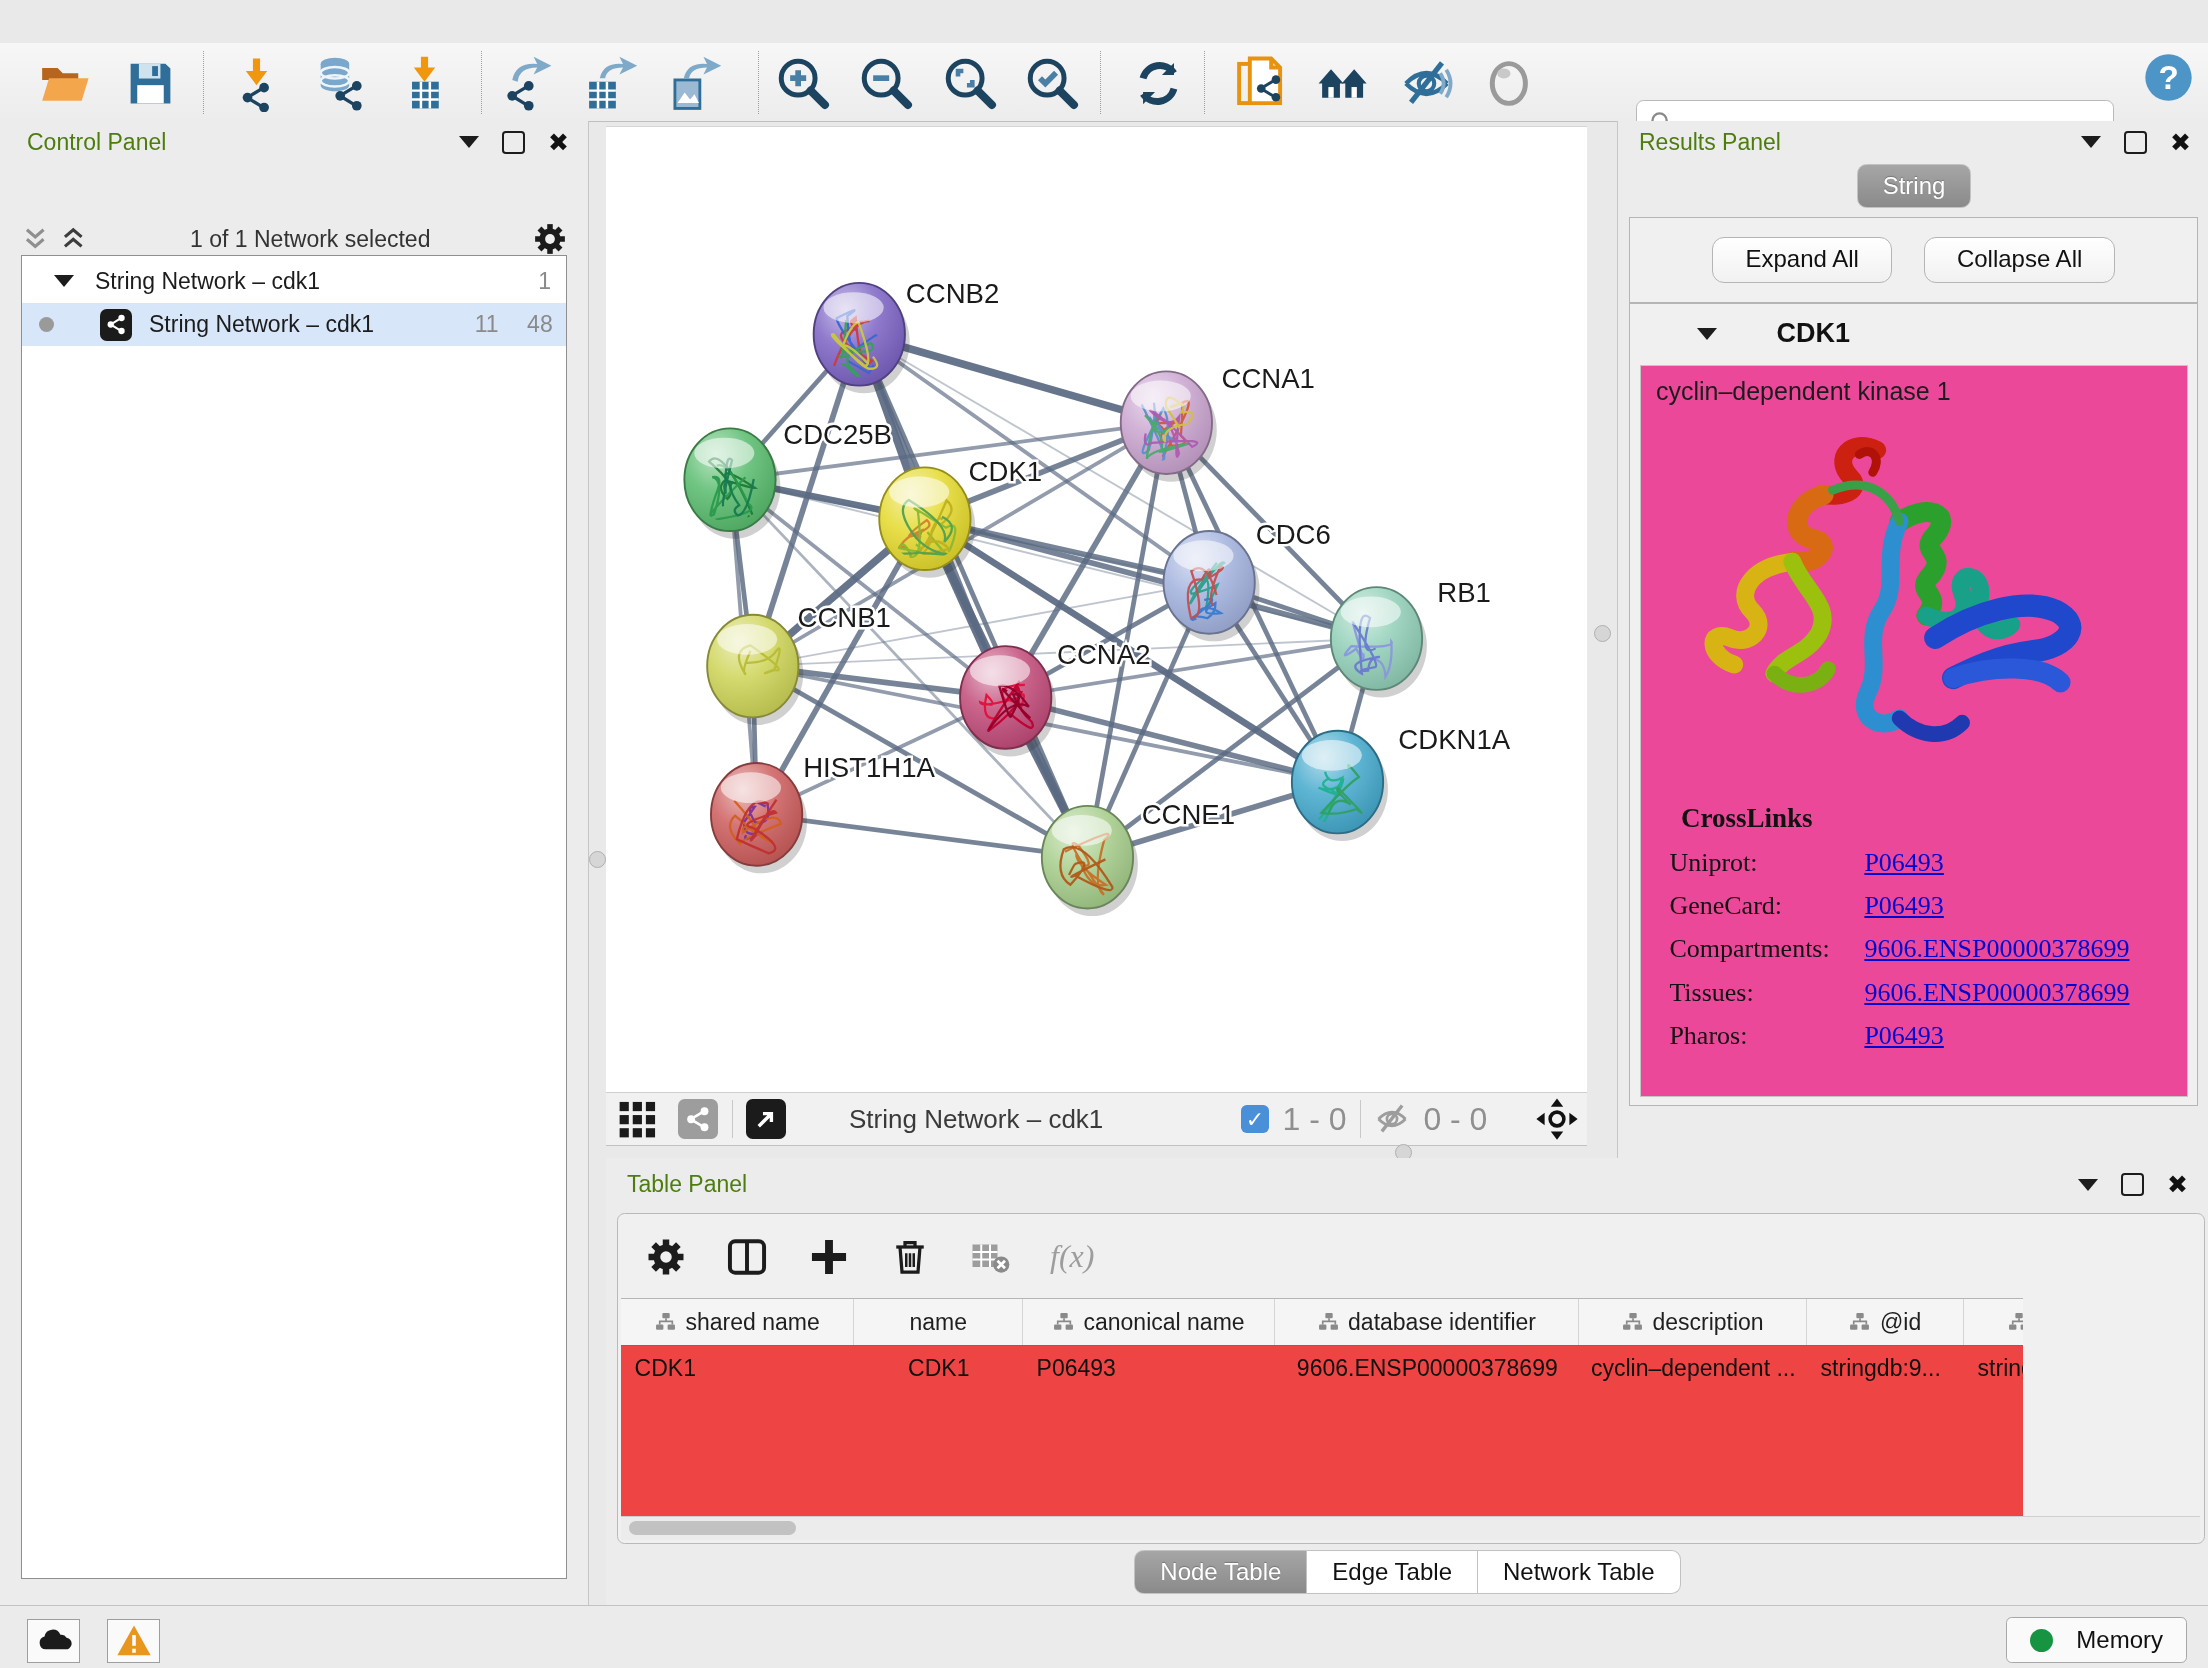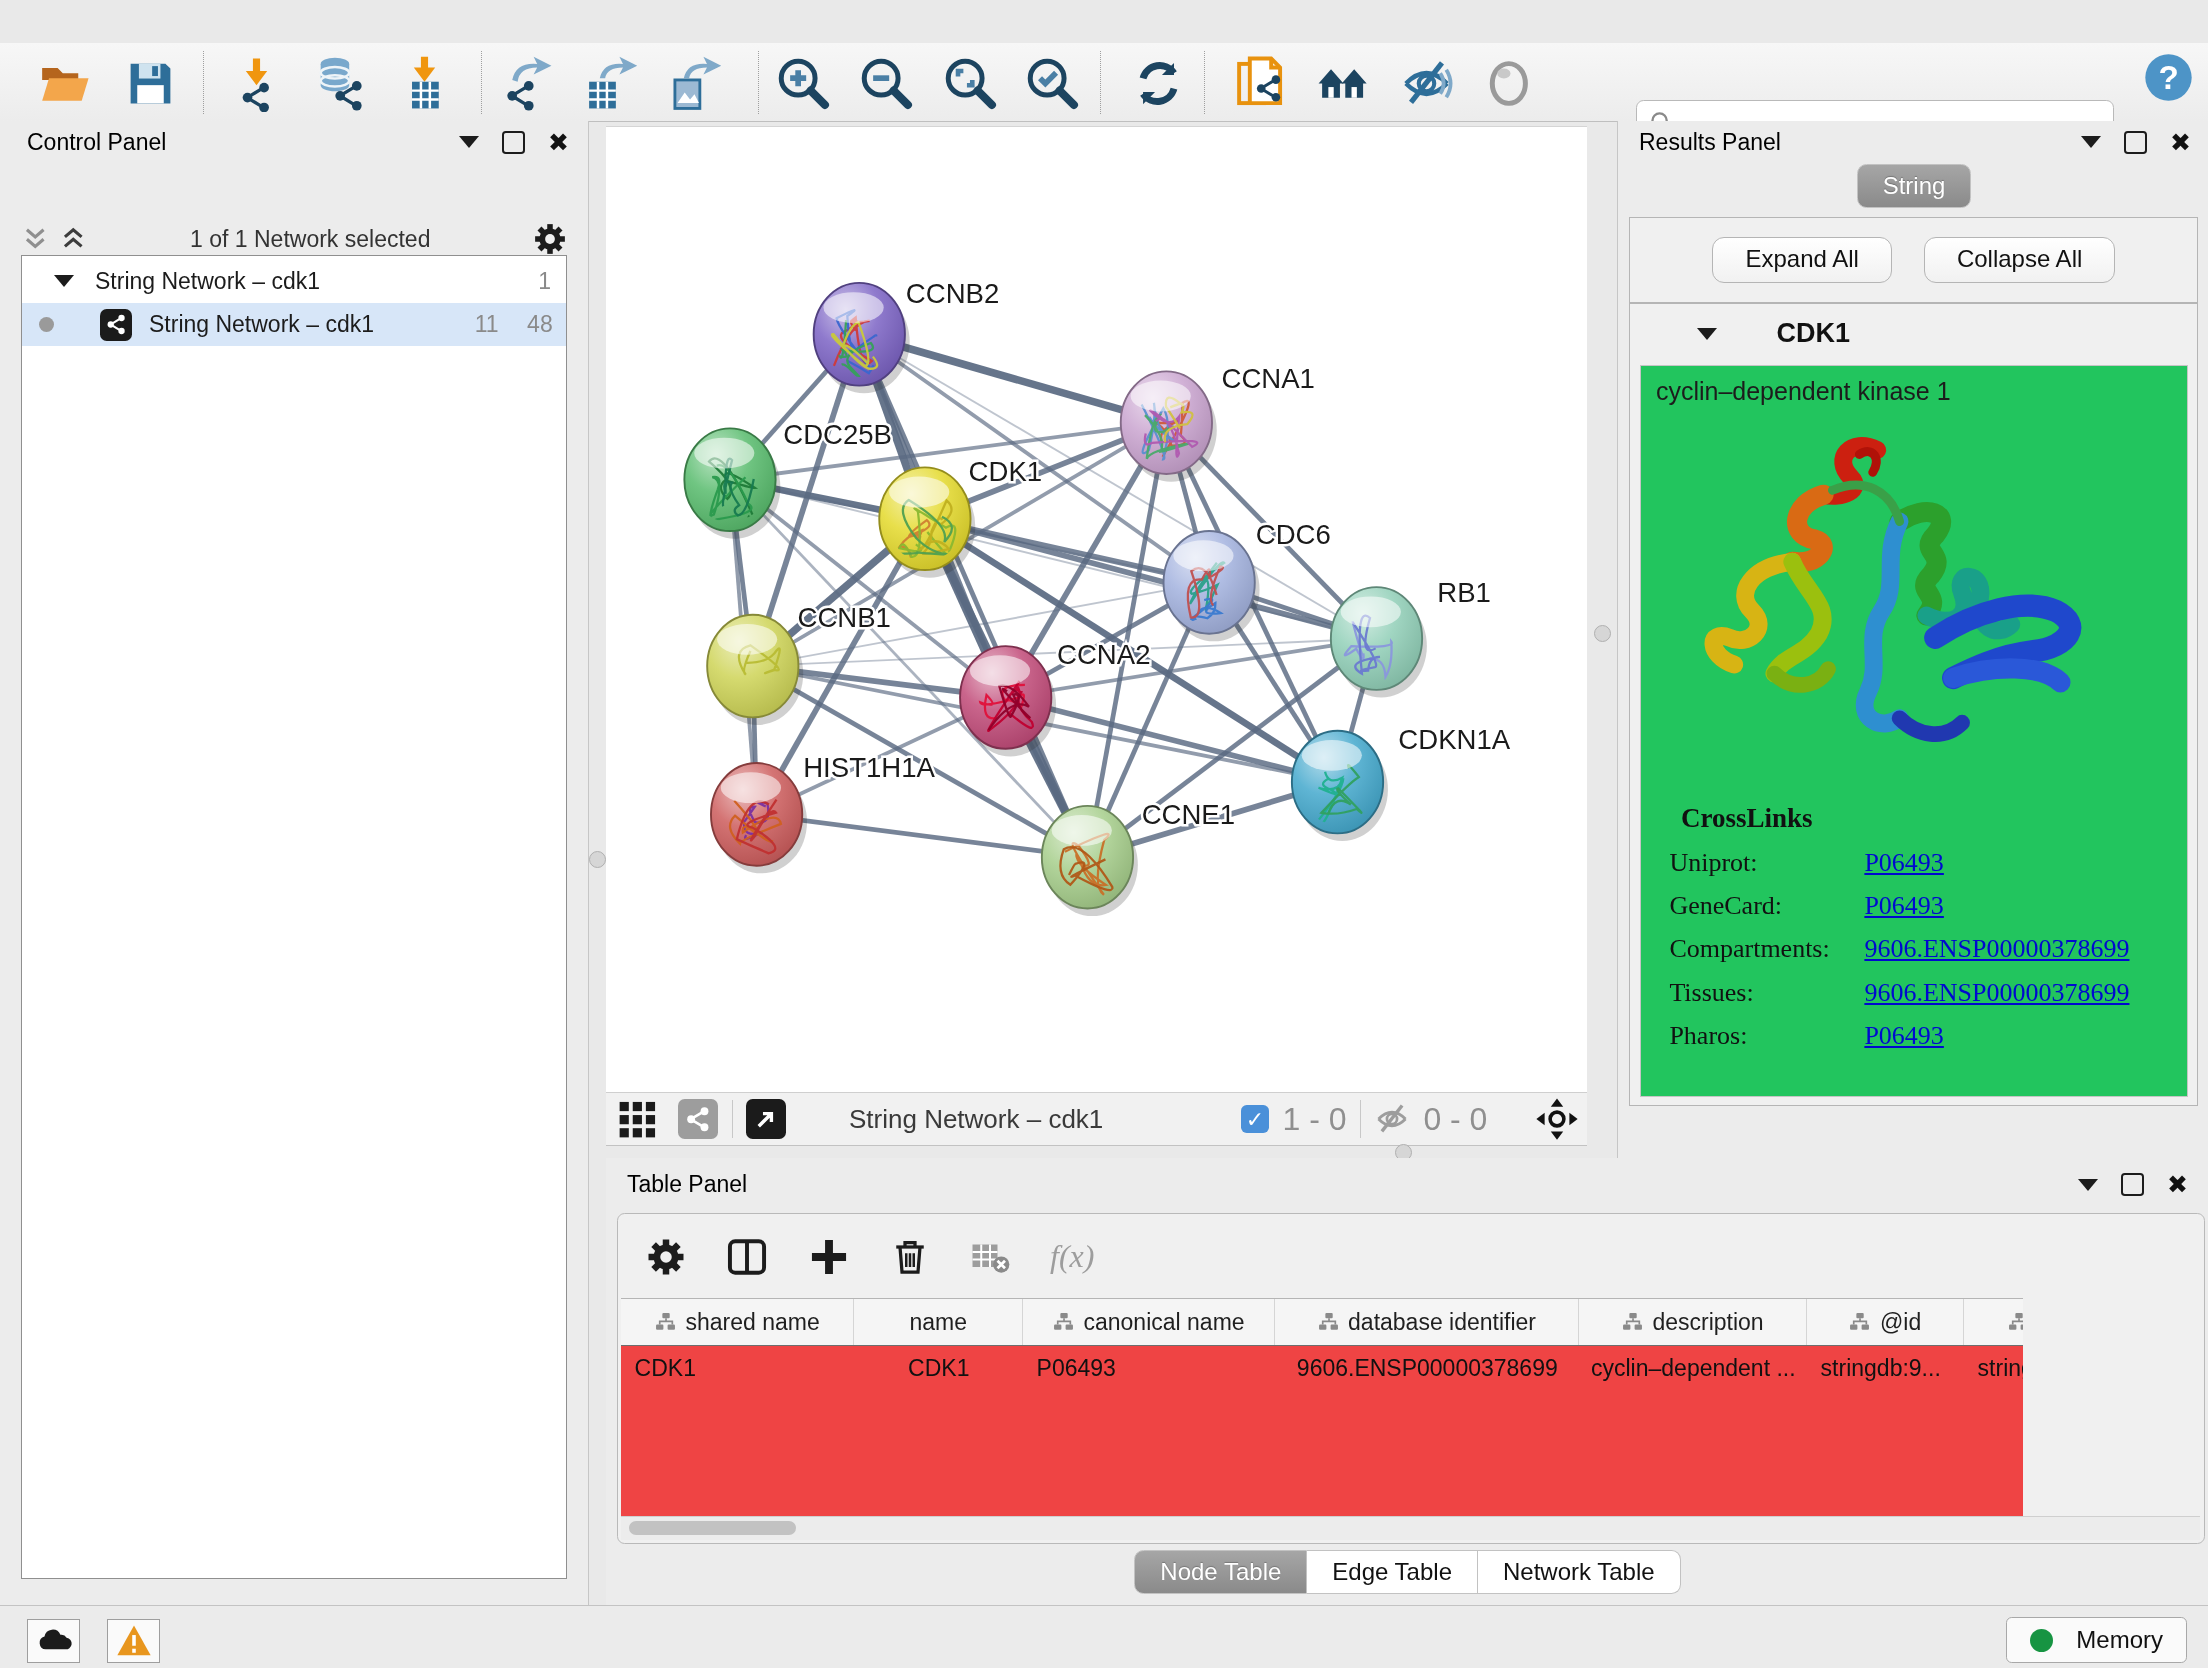--- a/index.html
+++ b/index.html
@@ -9,21 +9,21 @@
   .titlebar{position:absolute;left:0;top:0;width:100%;height:42px;background:linear-gradient(#ececec,#d6d6d6);border-bottom:1px solid #adadad;}
   .tl{position:absolute;top:10.5px;width:20px;height:20px;border-radius:50%;background:#c9c9c9;border:1px solid #a8a8a8;}
   .title-text{position:absolute;top:0;left:0;right:0;height:42px;line-height:42px;text-align:center;font-size:24px;color:#3c3c3c;}
   
   .toolbar{position:absolute;left:0;top:43px;width:100%;height:78px;background:linear-gradient(#f7f7f7,#ececec);border-bottom:1px solid #bfbfbf;}
   .tb-btn{position:absolute;top:9.5px;width:61px;height:61px;display:flex;align-items:center;justify-content:center;}
   .tb-sep{position:absolute;top:7.6px;height:63px;width:0;border-left:1.9px dotted #9f9f9f;}
   .searchbox{position:absolute;left:1636px;top:57px;width:476px;height:44px;background:#fff;border:1px solid #b9b9b9;border-radius:7.6px;display:flex;align-items:center;}
   .searchbox svg{margin-left:11.4px;}
   
-  .panel-title{font-size:23px;color:#000000;}
+  .panel-title{font-size:23px;color:#4d7c0f;}
   .ph-icons{position:absolute;display:flex;align-items:center;gap:23px;}
   .tri-down{width:0;height:0;border-left:10.5px solid transparent;border-right:10.5px solid transparent;border-top:12.4px solid #1c1c1c;}
   .float-sq{width:19px;height:19px;border:2.9px solid #1c1c1c;border-radius:3.8px;}
   .x-icon{font-family:"DejaVu Sans",sans-serif;font-size:25px;font-weight:bold;color:#111;line-height:19px;}
   .tabbar{display:flex;}
   .tab{height:42px;line-height:42px;padding:0 25px;background:#fff;border:1px solid #c2c2c2;border-left:none;font-size:24px;color:#111;text-align:center;}
   .tab:first-child{border-left:1px solid #c2c2c2;border-radius:9.5px 0 0 9.5px;}
   .tab:last-child{border-radius:0 9.5px 9.5px 0;}
   .tab.sel{background:linear-gradient(#a6a6a6,#8a8a8a);color:#fff;text-shadow:0 -1px 1px rgba(0,0,0,.25);}
   .tab.single{border-radius:9.5px;border-left:1px solid #c2c2c2;}
@@ -43,21 +43,21 @@
   .net-statusbar{position:absolute;left:606px;top:1092px;width:981px;height:52px;background:#f1f1f1;border-top:1px solid #cfcfcf;border-bottom:1px solid #c2c2c2;display:flex;align-items:center;}
   .nsb-sep{width:0;height:38px;border-left:1px solid #c8c8c8;margin:0 13.3px;}
   .nsb-text{font-size:26px;color:#3a3a3a;}
   .nsb-cnt{font-size:32px;color:#8f8f8f;}
   .checkbox{width:28.5px;height:28.5px;border-radius:5.7px;background:#4a90d9;color:#fff;font-size:22px;font-weight:bold;display:flex;align-items:center;justify-content:center;font-family:"DejaVu Sans",sans-serif;}
   .handle-dot{position:absolute;width:15px;height:15px;border-radius:50%;background:#d6d6d6;border:1px solid #b0b0b0;}
   
   .results-panel{position:absolute;left:1617px;top:121px;width:592px;height:1485px;background:#ececec;border-left:1px solid #c6c6c6;}
   .rp-box{position:absolute;left:11.4px;background:#f0f0f0;border:1px solid #b5b5b5;}
   .btn{background:linear-gradient(#ffffff,#f1f1f1);border:1px solid #b5b5b5;border-radius:12px;height:44px;line-height:42px;padding:0 32px;font-size:24px;color:#111;text-align:center;}
-  .cdk-inner{position:absolute;left:9.5px;top:61px;right:9.5px;bottom:7.6px;background:#22c55e;border:1px solid #c5c5c5;}
+  .cdk-inner{position:absolute;left:9.5px;top:61px;right:9.5px;bottom:7.6px;background:#ec4899;border:1px solid #c5c5c5;}
   .serif{font-family:"Liberation Serif",serif;}
   .xl-row{display:flex;font-size:26px;margin:13.3px 0 13.3px 28.5px;}
   .xl-label{width:195px;color:#111;}
   .xl-link{color:#0008d0;text-decoration:underline;}
   
   .table-panel{position:absolute;left:606px;top:1158px;width:1603px;height:447px;background:#ececec;}
   .tp-box{position:absolute;left:10.5px;top:55px;width:1586px;height:329px;background:#f0f0f0;border:1px solid #b9b9b9;border-radius:7.6px;}
   .tp-toolbar{position:absolute;left:28.5px;top:11.4px;height:63px;display:flex;align-items:center;gap:40px;}
   .tp-table{position:absolute;left:3.8px;top:84px;width:1402px;height:217px;background:#ef4444;border-top:1px solid #b5b5b5;overflow:hidden;}
   .thead{display:flex;height:46px;background:#f5f5f5;border-bottom:1.9px solid #6e6e6e;}

